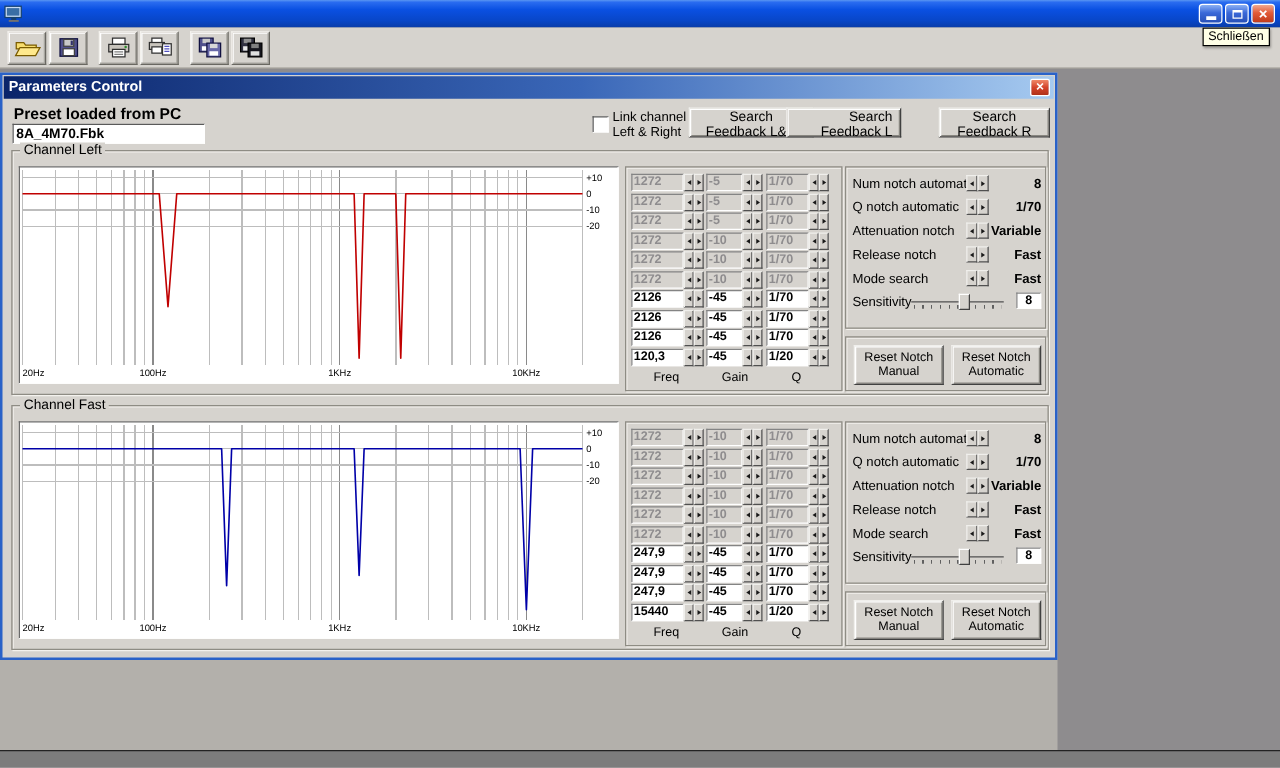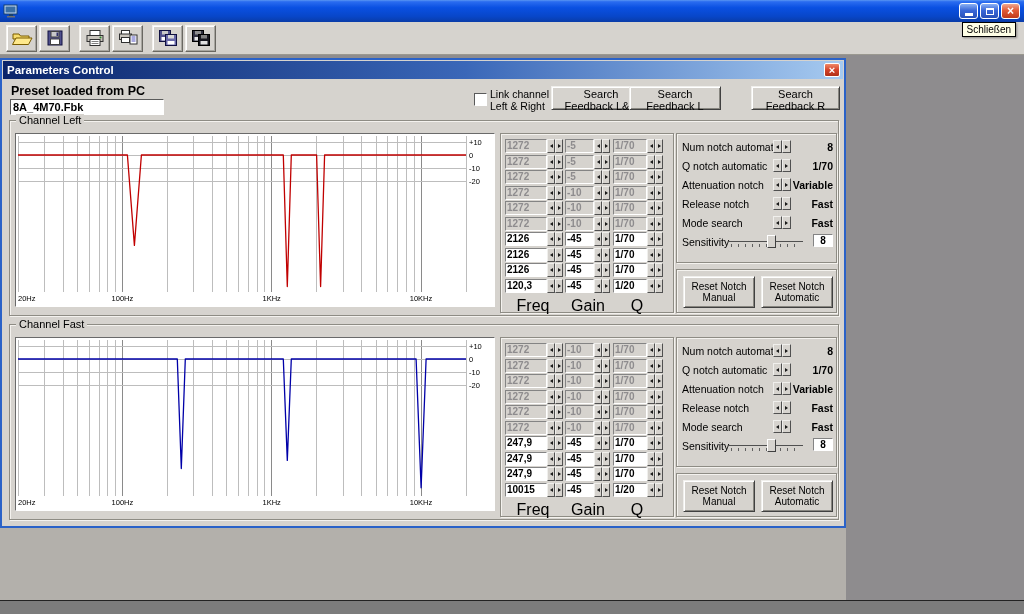--- a/index.html
+++ b/index.html
@@ -48,21 +48,21 @@
     border:1px solid;border-color:#5a5a5a #fff #fff #5a5a5a;font:bold 11px/14px "Liberation Sans",sans-serif;padding:0 2px;white-space:nowrap;overflow:hidden;}
 
   .link-check{position:absolute;left:472px;top:27px;width:92px;height:26px;}
   .cbx{position:absolute;left:0;top:6px;width:11px;height:11px;background:#fff;border:1px solid;border-color:#5a5a5a #fff #fff #5a5a5a;}
   .cbx-label{position:absolute;left:16px;top:1px;font-size:10.5px;line-height:12px;}
 
   .btn{background:#d6d3ce;border:1px solid;border-color:#f0efec #404040 #404040 #f0efec;
     box-shadow:inset 1px 1px 0 #fff,inset -1px -1px 0 #888680;font-family:"Liberation Sans",sans-serif;color:#000;cursor:default;}
   .search-btn{position:absolute;top:26px;height:24px;font-size:11px;}
   .sb-lr{left:549px;width:100px;}
-  .sb-l{left:627px;width:92px;}
+  .sb-l{left:627px;width:92px;text-align:right;}
   .sb-r{left:749px;width:89px;}
 
   
   .gbox{border:1px solid #8e8c84;box-shadow:inset 1px 1px 0 #f4f2ee,1px 1px 0 #f4f2ee;box-sizing:border-box;}
   .channel{position:absolute;left:7px;width:830px;height:196px;}
   .gb-label{position:absolute;top:-7px;left:6px;background:#d6d3ce;padding:0 3px;font-size:11px;z-index:2;}
 
   .graph-panel{position:absolute;left:5px;top:12px;width:480px;height:174px;background:#fff;box-sizing:border-box;
     border:1px solid;border-color:#6a6a6a #fff #fff #6a6a6a;overflow:hidden;}
 
@@ -72,21 +72,21 @@
     font:bold 10px/12px "Liberation Sans",sans-serif;padding:0 1px;box-sizing:content-box;white-space:nowrap;overflow:hidden;}
   .fld.dis{background:#d6d3ce;color:#8e8c8e;}
   .f-freq{left:4px;width:38px;}  .s-freq{left:46px;}
   .f-gain{left:64px;width:25px;} .s-gain{left:93px;}
   .f-q{left:112px;width:30px;}   .s-q{left:146px;}
   .sp{position:absolute;top:0;display:flex;}
   .spbtn{width:8px;height:14px;box-sizing:border-box;background:#d6d3ce;border:1px solid;border-color:#f0efec #505050 #505050 #f0efec;
     display:flex;align-items:center;justify-content:center;padding:0;}
   .tl{width:0;height:0;border:2.5px solid transparent;border-right:3.5px solid #181818;margin-left:-2px;}
   .tr{width:0;height:0;border:2.5px solid transparent;border-left:3.5px solid #181818;margin-right:-2px;}
-  .col-label{position:absolute;top:163px;font-size:16px;text-align:center;}
+  .col-label{position:absolute;top:163px;font-size:10px;text-align:center;}
 
   .params-box{position:absolute;left:666px;top:12px;width:161px;height:130px;}
   .reset-box{position:absolute;left:666px;top:148px;width:161px;height:44px;}
   .prow{position:absolute;left:0;width:100%;height:18px;}
   .plabel{position:absolute;left:5px;top:3px;font-size:10.5px;white-space:nowrap;}
   .p-sp{position:absolute;left:96px;top:2px;display:flex;}
   .p-sp .spbtn{width:9px;height:13px;}
   .pvalue{position:absolute;right:3px;top:3px;font-size:10.5px;font-weight:bold;white-space:nowrap;}
   .slider{position:absolute;left:52px;top:2px;width:74px;height:14px;}
   .slider .track{position:absolute;left:0;right:0;top:6px;height:1px;background:#505050;}
@@ -938,21 +938,21 @@
                 <span class="sp s-q">
                   <span class="spbtn">
                     <i class="tl"></i>
                   </span>
                   <span class="spbtn">
                     <i class="tr"></i>
                   </span>
                 </span>
               </div>
               <div class="frow" style="top:144.5px">
-                <span class="fld f-freq">10015</span>
+                <span class="fld f-freq">15440</span>
                 <span class="sp s-freq">
                   <span class="spbtn">
                     <i class="tl"></i>
                   </span>
                   <span class="spbtn">
                     <i class="tr"></i>
                   </span>
                 </span>
                 <span class="fld f-gain">-45</span>
                 <span class="sp s-gain">

